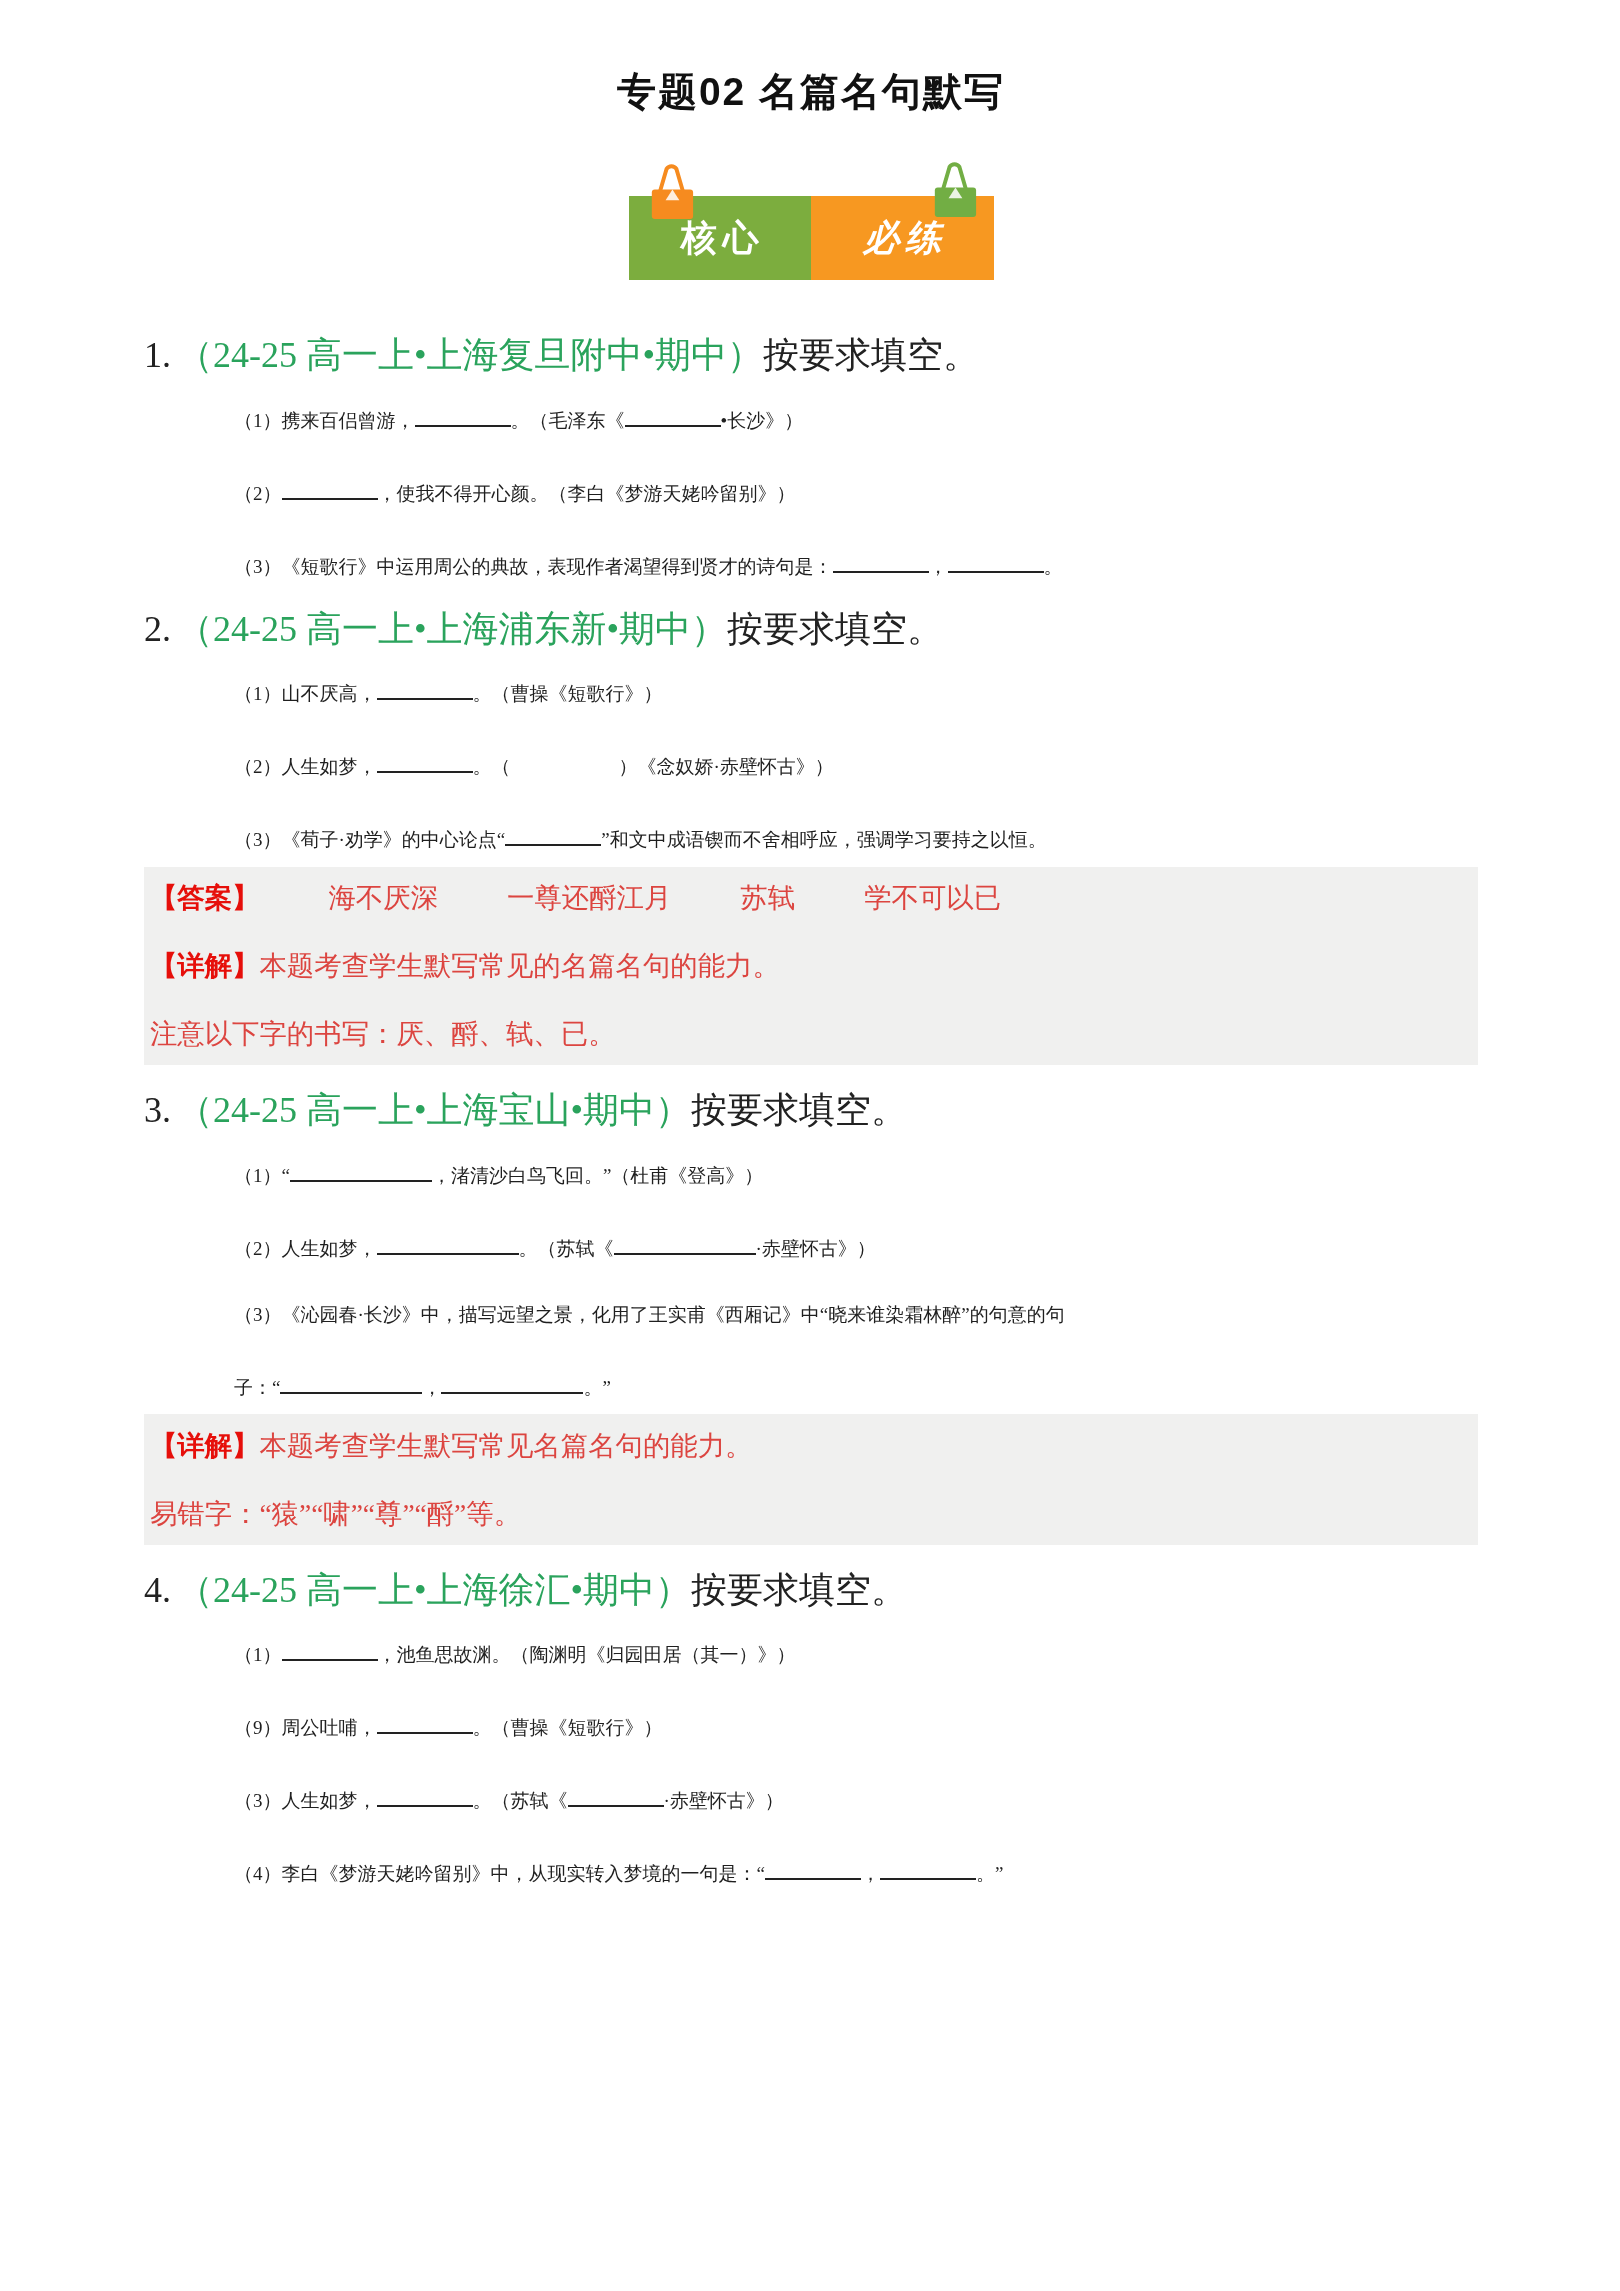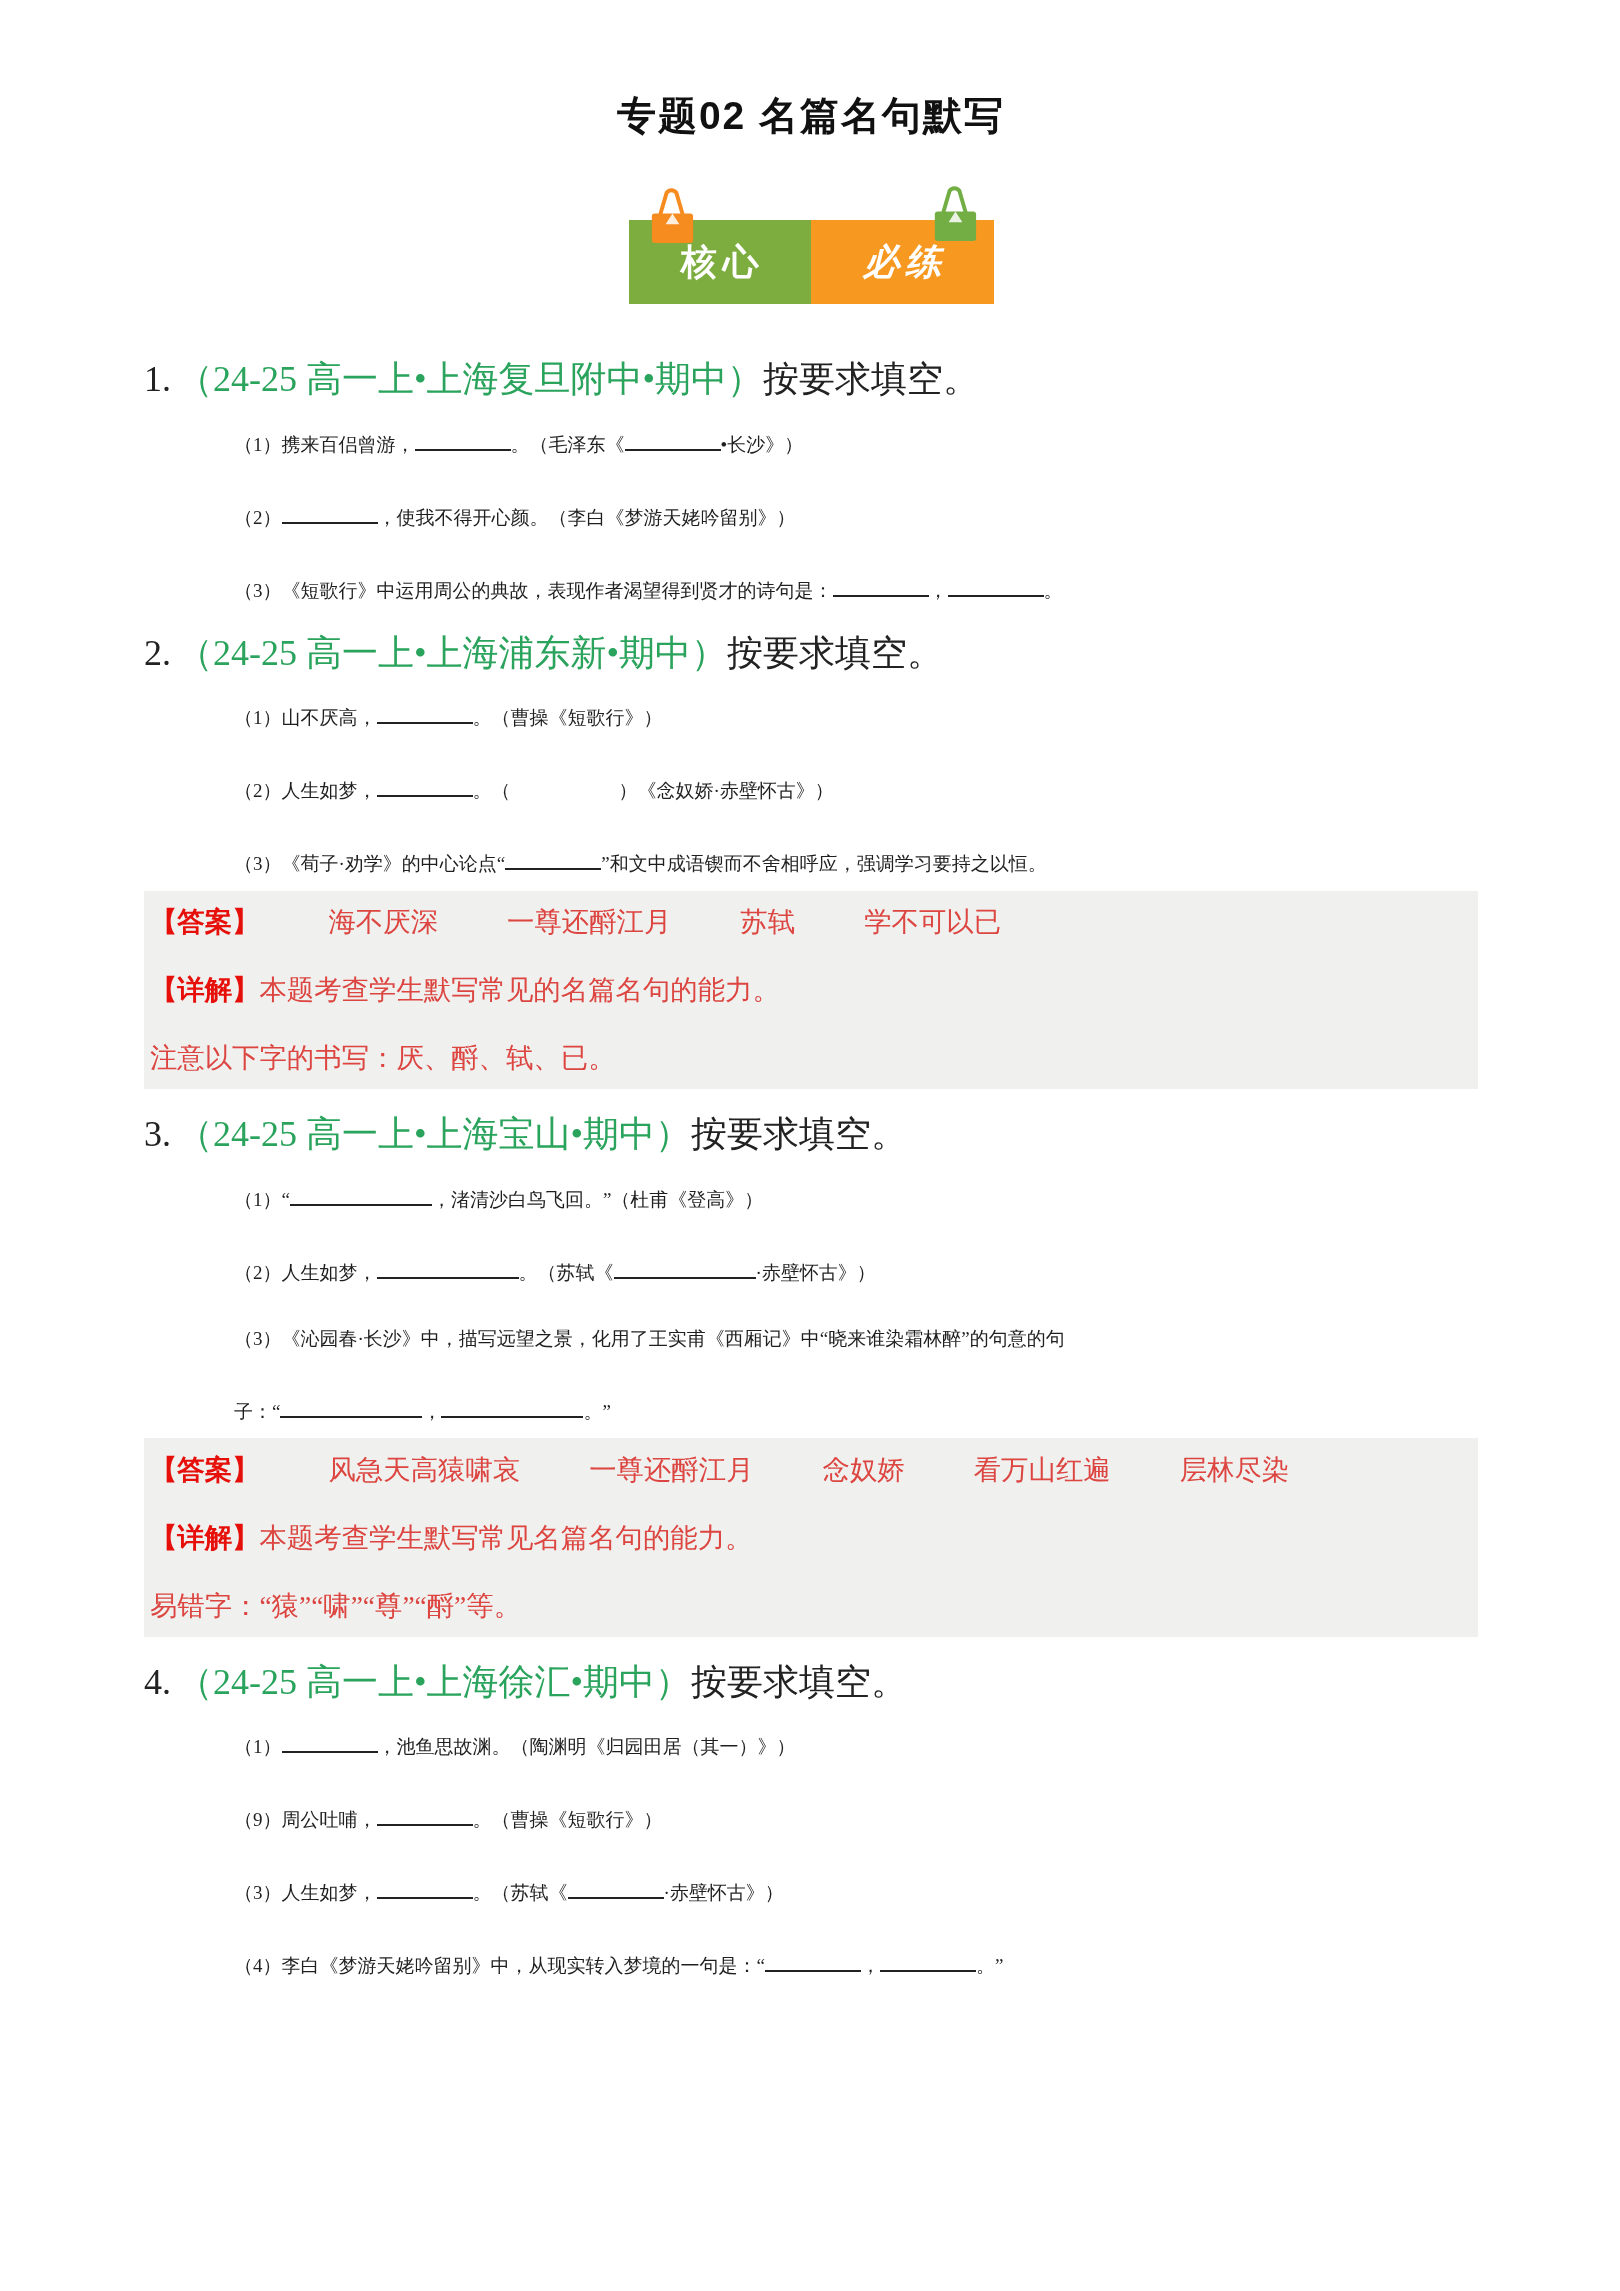--- a/index.html
+++ b/index.html
@@ -11,21 +11,21 @@
     --badge_orange:#f79821;
     --clip_orange:#f68b1f;
     --clip_green:#72ae44;
     --text_black:#1f1f1f;
   }
   html,body{margin:0;padding:0;background:#ffffff;}
   .page{
     position:relative;
     width:1620px;height:2292px;
     box-sizing:border-box;
-    padding-top:91px;
+    padding-top:67px;
     background:#ffffff;
     overflow:hidden;
     font-family:"Liberation Serif","DejaVu Serif",serif;
     color:var(--text_black);
   }
   .content{margin:0 142px 0 144px;}
   .title{
     margin:0;
     font-family:"Liberation Sans","DejaVu Sans",sans-serif;
     font-weight:bold;
@@ -141,21 +141,20 @@
       </div>
     </section>
 
     <section class="q-section">
       <p class="q-header"><span class="q-num">3.</span><span class="q-src">（24-25 高一上•上海宝山•期中）</span><span class="q-prompt">按要求填空。</span></p>
       <p class="q-item first"><span>（1）“</span><span class="blank w140"></span><span>，渚清沙白鸟飞回。”（杜甫《登高》）</span></p>
       <p class="q-item"><span>（2）人生如梦，</span><span class="blank w140"></span><span>。（苏轼《</span><span class="blank w140"></span><span>·赤壁怀古》）</span></p>
       <p class="q-item"><span>（3）《沁园春·长沙》中，描写远望之景，化用了王实甫《西厢记》中“晓来谁染霜林醉”的句意的句</span></p>
       <p class="q-item"><span>子：“</span><span class="blank w140"></span><span>，</span><span class="blank w140"></span><span>。”</span></p>
       <div class="ans">
-        <p><span class="ans-label">【答案】</span><span class="ans-item">风急天高猿啸哀</span><span class="ans-item">一尊还酹江月</span><span class="ans-item">念奴娇</span><span class="ans-item">看万山红遍</span><span class="ans-item">层林尽染</span></p>
         <p><span class="ans-label">【详解】</span><span>本题考查学生默写常见名篇名句的能力。</span></p>
         <p><span>易错字：“猿”“啸”“尊”“酹”等。</span></p>
       </div>
     </section>
 
     <section class="q-section">
       <p class="q-header"><span class="q-num">4.</span><span class="q-src">（24-25 高一上•上海徐汇•期中）</span><span class="q-prompt">按要求填空。</span></p>
       <p class="q-item first"><span>（1）</span><span class="blank w95"></span><span>，池鱼思故渊。（陶渊明《归园田居（其一）》）</span></p>
       <p class="q-item"><span>（9）周公吐哺，</span><span class="blank w95"></span><span>。（曹操《短歌行》）</span></p>
       <p class="q-item"><span>（3）人生如梦，</span><span class="blank w95"></span><span>。（苏轼《</span><span class="blank w95"></span><span>·赤壁怀古》）</span></p>

